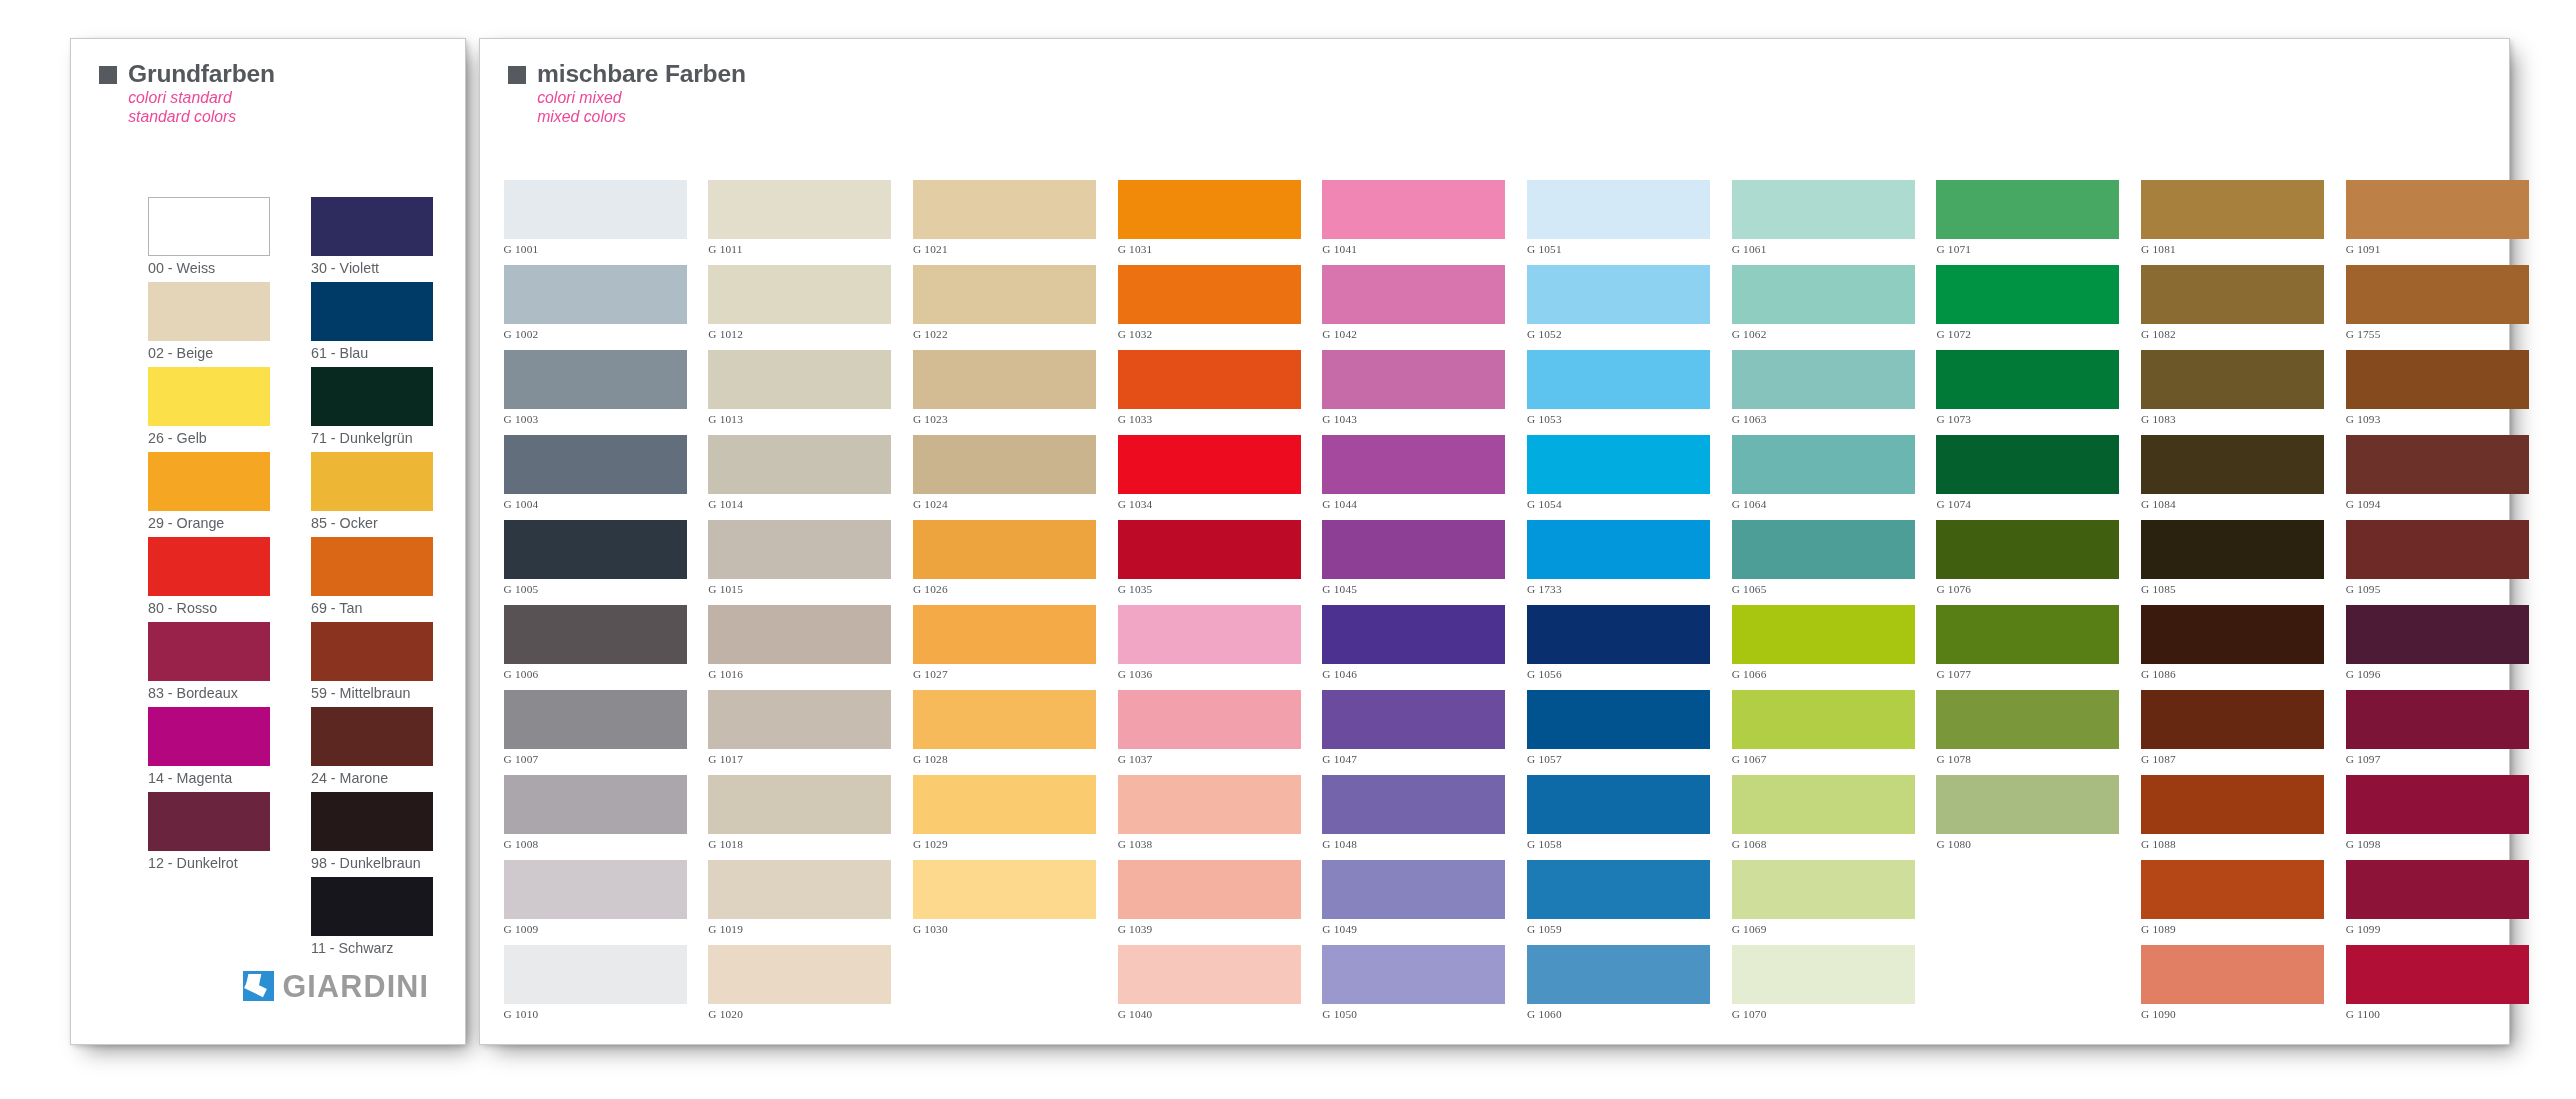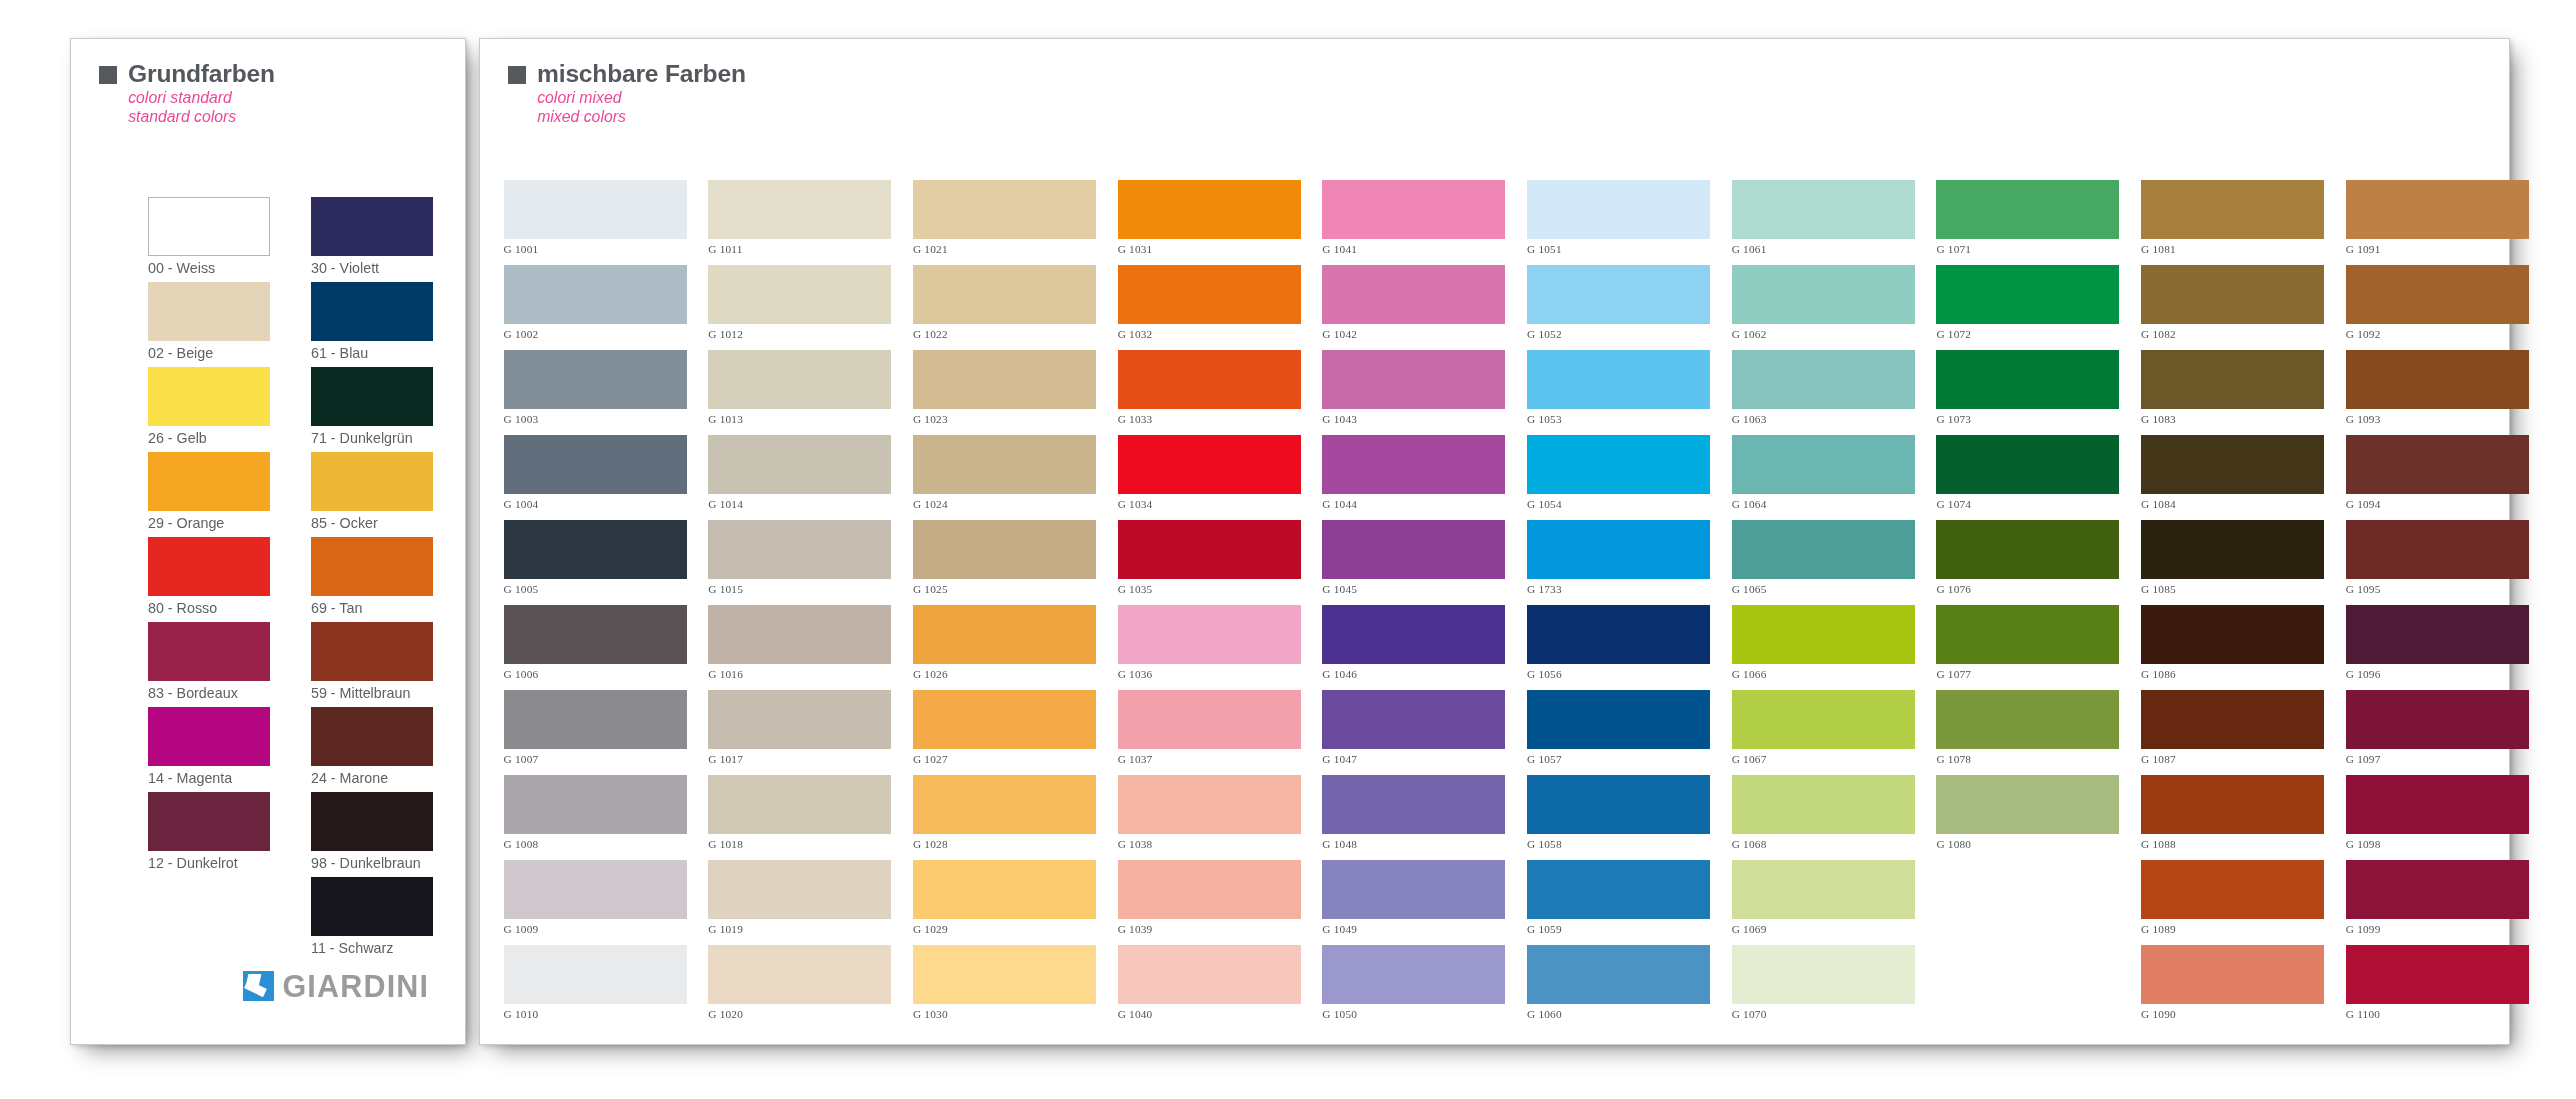--- a/index.html
+++ b/index.html
@@ -310,24 +310,20 @@
           </div>
           <div class="rcell">
             <div class="rchip" style="background: rgb(211, 187, 147);"></div>
             <div class="rlabel">G 1023</div>
           </div>
           <div class="rcell">
             <div class="rchip" style="background: rgb(201, 180, 141);"></div>
             <div class="rlabel">G 1024</div>
           </div>
           <div class="rcell">
-            <div class="rchip" style="background: rgb(195, 172, 133);"></div>
-            <div class="rlabel">G 1025</div>
-          </div>
-          <div class="rcell">
             <div class="rchip" style="background: rgb(237, 163, 62);"></div>
             <div class="rlabel">G 1026</div>
           </div>
           <div class="rcell">
             <div class="rchip" style="background: rgb(244, 170, 70);"></div>
             <div class="rlabel">G 1027</div>
           </div>
           <div class="rcell">
             <div class="rchip" style="background: rgb(247, 186, 91);"></div>
             <div class="rlabel">G 1028</div>
@@ -585,21 +581,21 @@
             <div class="rlabel">G 1090</div>
           </div>
         </div>
         <div class="rcol">
           <div class="rcell">
             <div class="rchip" style="background: rgb(189, 129, 72);"></div>
             <div class="rlabel">G 1091</div>
           </div>
           <div class="rcell">
             <div class="rchip" style="background: rgb(161, 99, 44);"></div>
-            <div class="rlabel">G 1092</div>
+            <div class="rlabel">G 1755</div>
           </div>
           <div class="rcell">
             <div class="rchip" style="background: rgb(133, 75, 30);"></div>
             <div class="rlabel">G 1093</div>
           </div>
           <div class="rcell">
             <div class="rchip" style="background: rgb(108, 49, 40);"></div>
             <div class="rlabel">G 1094</div>
           </div>
           <div class="rcell">

